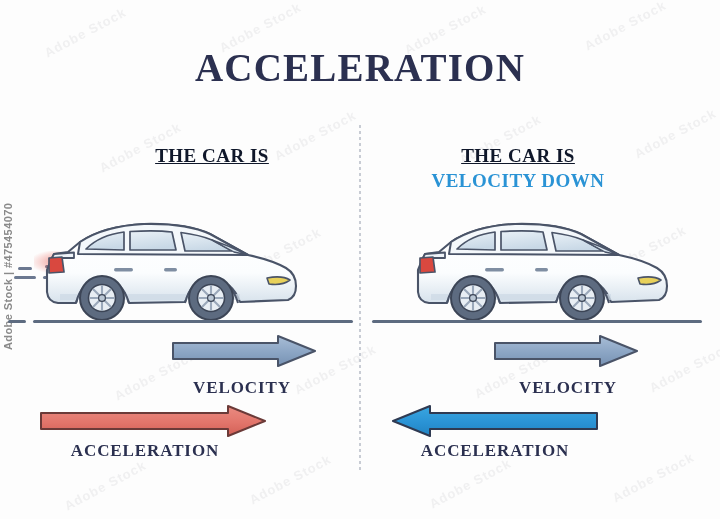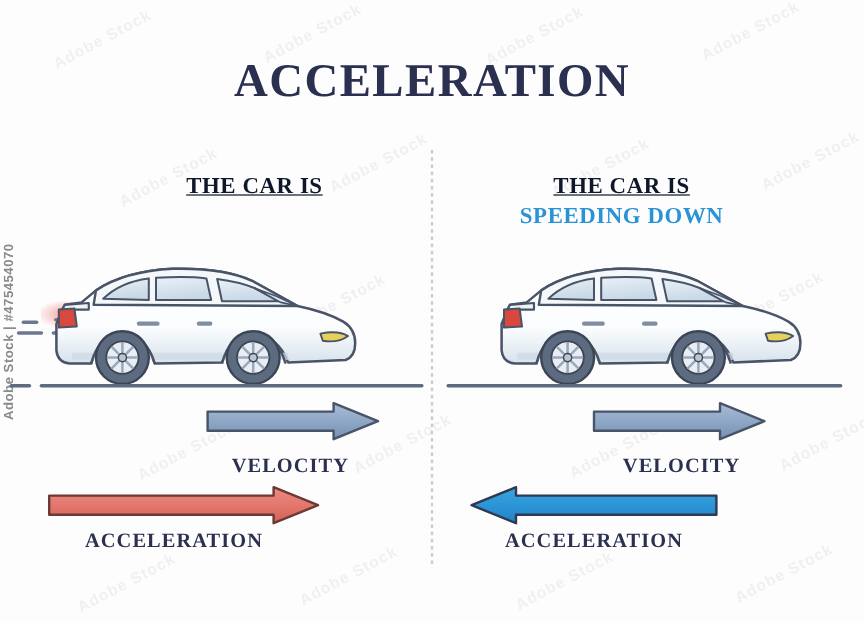--- a/index.html
+++ b/index.html
@@ -288,21 +288,21 @@
           <stop offset="100%" stop-color="#d25f56"></stop>
         </linearGradient>
       </defs>
       <path d="M3 9 L190 9 L190 2 L227 17 L190 32 L190 25 L3 25 Z" fill="url(#accGradL)" stroke="#6b3a38" stroke-width="2" stroke-linejoin="round"></path>
     </svg>
   </div>
   <div class="arrow-label" id="acc-label-left">ACCELERATION</div>
 
   <div class="subtitle" id="sub-right">
     <span class="ln1">THE CAR IS</span>
-    <span class="ln2">SPEEDING DOWN</span>
+    <span class="ln2">VELOCITY DOWN</span>
   </div>
 
   <div class="car" id="car-right">
     <svg width="268" height="104" viewBox="0 0 268 104" xmlns="http://www.w3.org/2000/svg">
       <defs>
         <linearGradient id="bodyGradR" x1="0" y1="0" x2="0" y2="1">
           <stop offset="0%" stop-color="#ffffff"></stop>
           <stop offset="62%" stop-color="#fbfdfe"></stop>
           <stop offset="100%" stop-color="#d7e2ec"></stop>
         </linearGradient>

